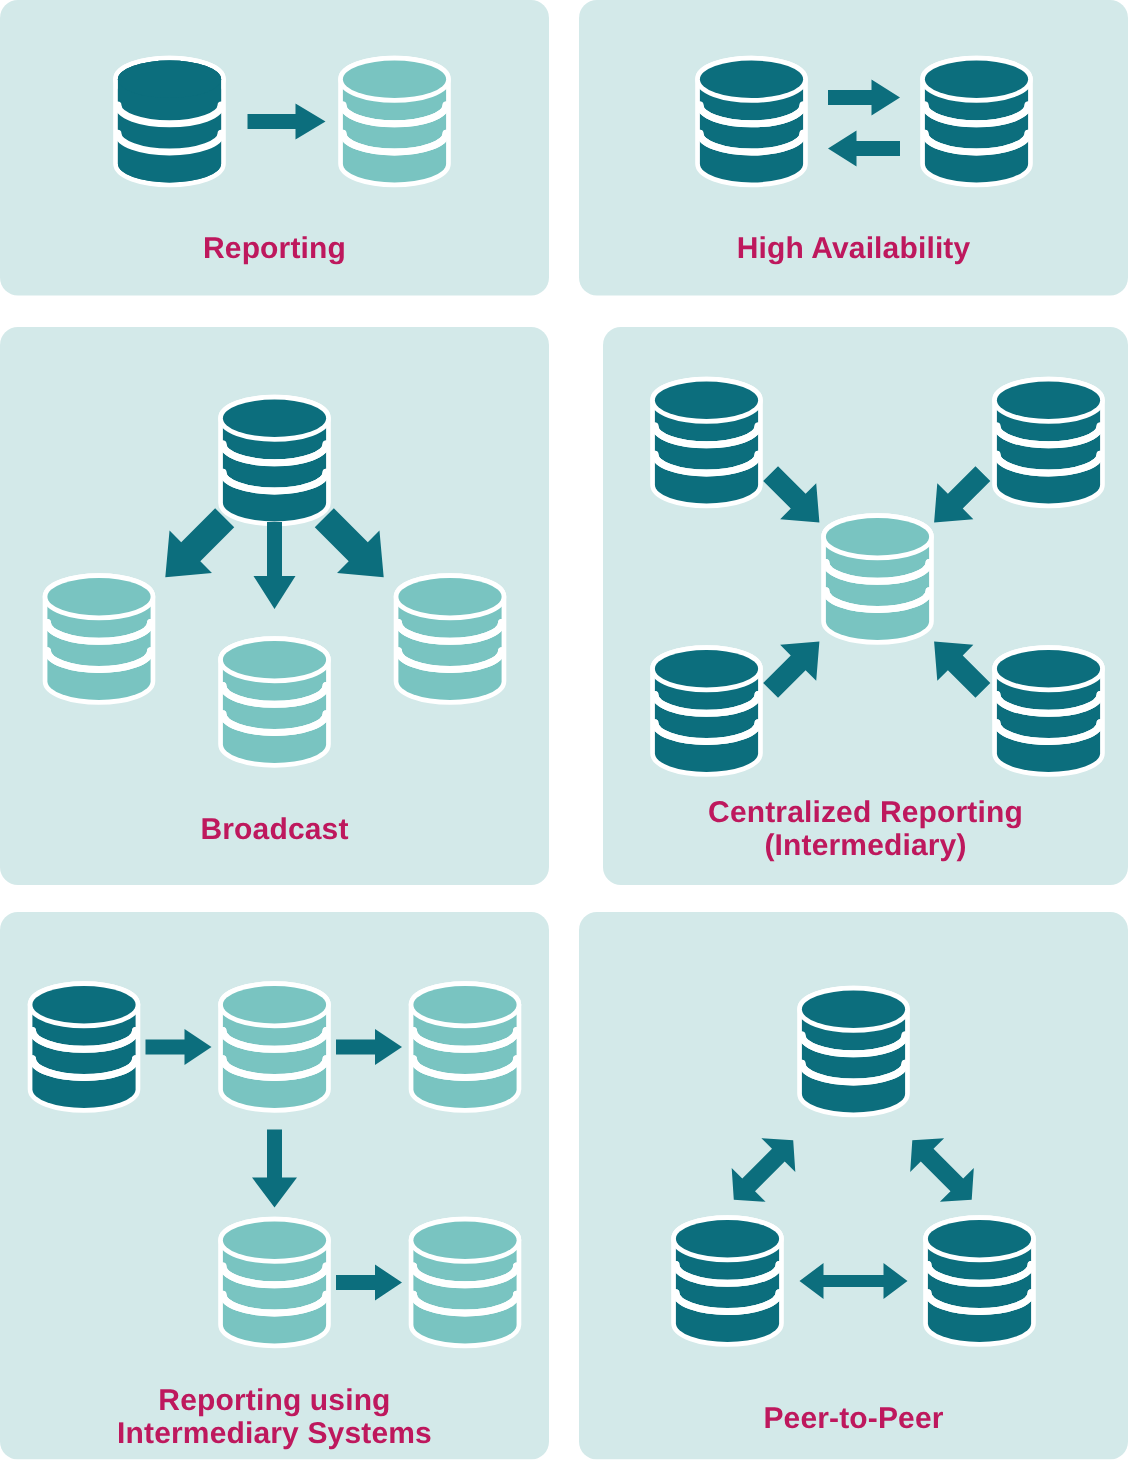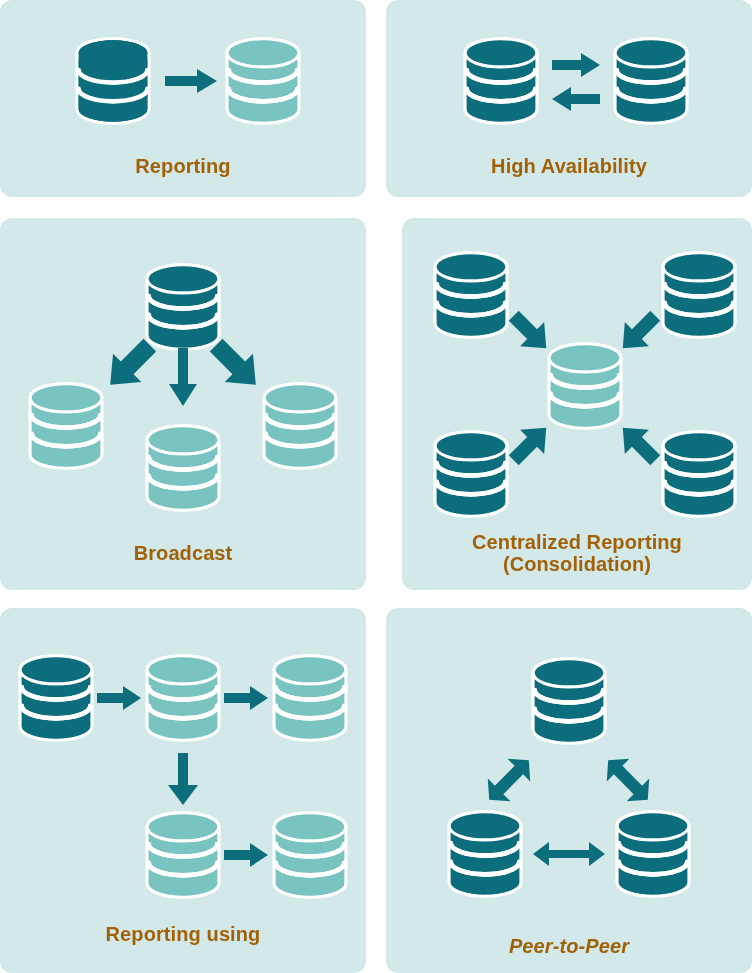--- a/index.html
+++ b/index.html
@@ -20,28 +20,28 @@
     background:#d3e9e9;
     border-radius:12px;
     position:relative;
     overflow:hidden;
   }
   .c-r1c1{grid-column:1;grid-row:1;}
   .c-r1c2{grid-column:3;grid-row:1;}
   .c-r2c1{grid-column:1;grid-row:3;}
   .c-r2c2{grid-column:3;grid-row:3;margin-left:16px;}
   .c-r3c1{grid-column:1;grid-row:5;}
-  .c-r3c2{grid-column:3;grid-row:5;font-style:italic;}
+  .c-r3c2{grid-column:3;grid-row:5;}
 
   .stage{position:absolute;inset:0;}
   .caption{
     position:absolute;
     left:0;right:0;
     text-align:center;
-    color:#a16207;
+    color:#be185d;
     font-weight:bold;
     font-size:20px;
     line-height:23px;
     letter-spacing:.1px;
   }
   .caption.two{line-height:22px;}
 
   
   .db{position:absolute;}
   .db svg{display:block;width:100%;height:100%;overflow:visible;}
@@ -270,21 +270,21 @@
         <svg viewBox="-5 -5 110 122">
             <use href="#cyl" fill="#0c6e7d" stroke="#ffffff" stroke-width="8" stroke-linejoin="round" paint-order="stroke"></use>
             <g fill="none" stroke="#ffffff" stroke-width="6" stroke-linecap="round">
               <path d="M6,42 a44,16 0 0 0 88,0"></path>
               <path d="M6,66 a44,16 0 0 0 88,0"></path>
             </g>
           </svg>
       </div>
     </div>
     <div class="caption two" style="top:313px;">Centralized Reporting</div>
-    <div class="caption two" style="top:335px;">(Consolidation)</div>
+    <div class="caption two" style="top:335px;">(Intermediary)</div>
   </div>
 
   <div class="card c-r3c1">
     <div class="stage">
       <div class="db" style="left:13px;top:42px;width:86px;height:96px;">
         <svg viewBox="-5 -5 110 122">
             <use href="#cyl" fill="#0c6e7d" stroke="#ffffff" stroke-width="8" stroke-linejoin="round" paint-order="stroke"></use>
             <g fill="none" stroke="#ffffff" stroke-width="6" stroke-linecap="round">
               <path d="M6,42 a44,16 0 0 0 88,0"></path>
               <path d="M6,66 a44,16 0 0 0 88,0"></path>
@@ -344,20 +344,21 @@
         <svg viewBox="-5 -5 110 122">
             <use href="#cyl" fill="#79c4c1" stroke="#ffffff" stroke-width="8" stroke-linejoin="round" paint-order="stroke"></use>
             <g fill="none" stroke="#ffffff" stroke-width="6" stroke-linecap="round">
               <path d="M6,42 a44,16 0 0 0 88,0"></path>
               <path d="M6,66 a44,16 0 0 0 88,0"></path>
             </g>
           </svg>
       </div>
     </div>
     <div class="caption two" style="top:315px;">Reporting using</div>
+    <div class="caption two" style="top:337px;">Intermediary Systems</div>
   </div>
 
   <div class="card c-r3c2">
     <div class="stage">
       <div class="db" style="left:140px;top:45px;width:86px;height:96px;">
         <svg viewBox="-5 -5 110 122">
             <use href="#cyl" fill="#0c6e7d" stroke="#ffffff" stroke-width="8" stroke-linejoin="round" paint-order="stroke"></use>
             <g fill="none" stroke="#ffffff" stroke-width="6" stroke-linecap="round">
               <path d="M6,42 a44,16 0 0 0 88,0"></path>
               <path d="M6,66 a44,16 0 0 0 88,0"></path>

